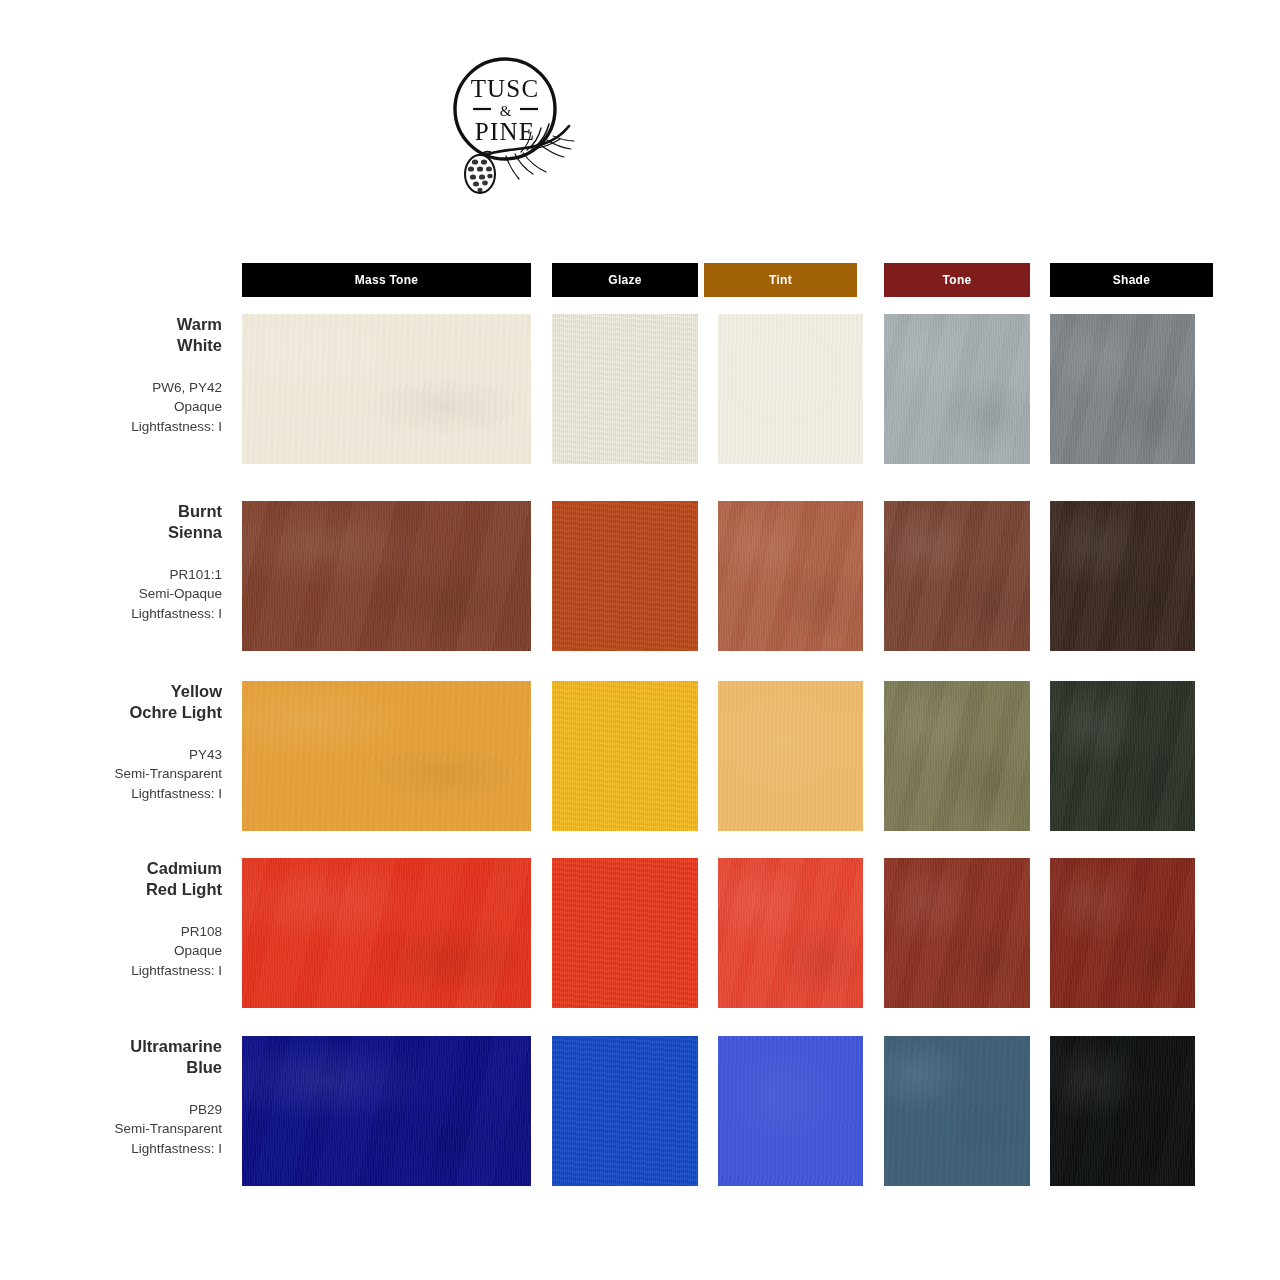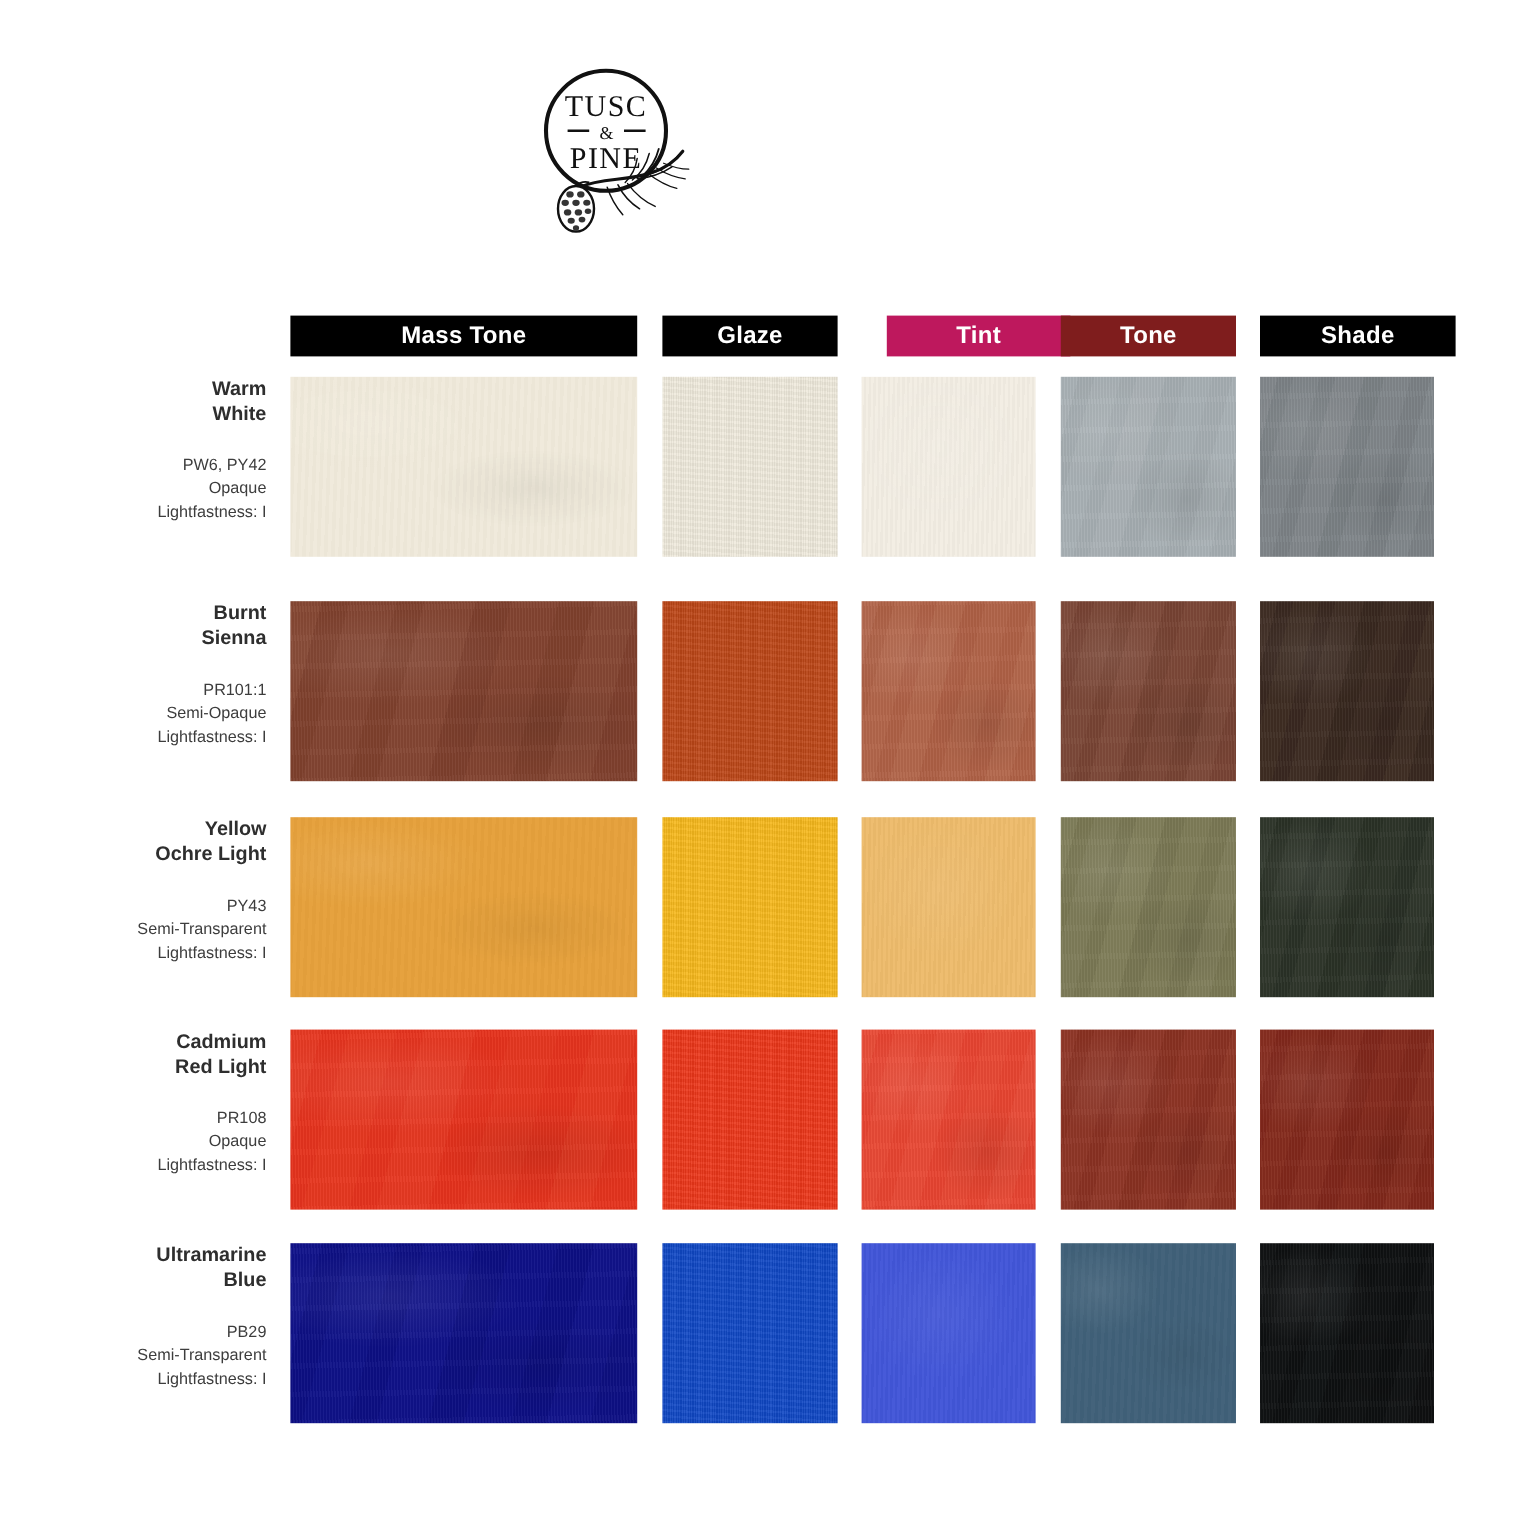--- a/index.html
+++ b/index.html
@@ -48,21 +48,21 @@
     position: absolute;
     top: 237px; left: 0;
     height: 34px;
     width: 1280px;
   }
   .hdr {
     position: absolute;
     top: 0; height: 34px;
     background: #000000;
     color: #ffffff;
-    font-size: 20px;
+    font-size: 12px;
     font-weight: bold;
     letter-spacing: 0.25px;
     display: flex;
     align-items: center;
     justify-content: center;
   }
 
   .row { position: absolute; left: 0; width: 1280px; height: 150px; }
 
   .row-label {
@@ -191,21 +191,21 @@
         </g>
       </svg>
     </div>
 
   </div>
 
   <div class="chart">
     <div class="hdr-row" id="header-row">
         <div class="hdr" style="left: 242px; width: 289px; background: rgb(0, 0, 0); color: rgb(255, 255, 255);">Mass Tone</div>
         <div class="hdr" style="left: 552px; width: 146px; background: rgb(0, 0, 0); color: rgb(255, 255, 255);">Glaze</div>
-        <div class="hdr" style="left: 739px; width: 153px; background: #be185d; color: rgb(255, 255, 255);">Tint</div>
+        <div class="hdr" style="left: 704px; width: 153px; background: #a16207; color: rgb(255, 255, 255);">Tint</div>
         <div class="hdr" style="left: 884px; width: 146px; background: #7f1d1d; color: rgb(255, 255, 255);">Tone</div>
         <div class="hdr" style="left: 1050px; width: 163px; background: rgb(0, 0, 0); color: rgb(255, 255, 255);">Shade</div>
       </div>
     <div id="rows-host">
         <div class="row" style="top: 288px;">
           <div class="row-label">
             <div class="name">
               <span>Warm</span>
               <span>White</span>
             </div>

